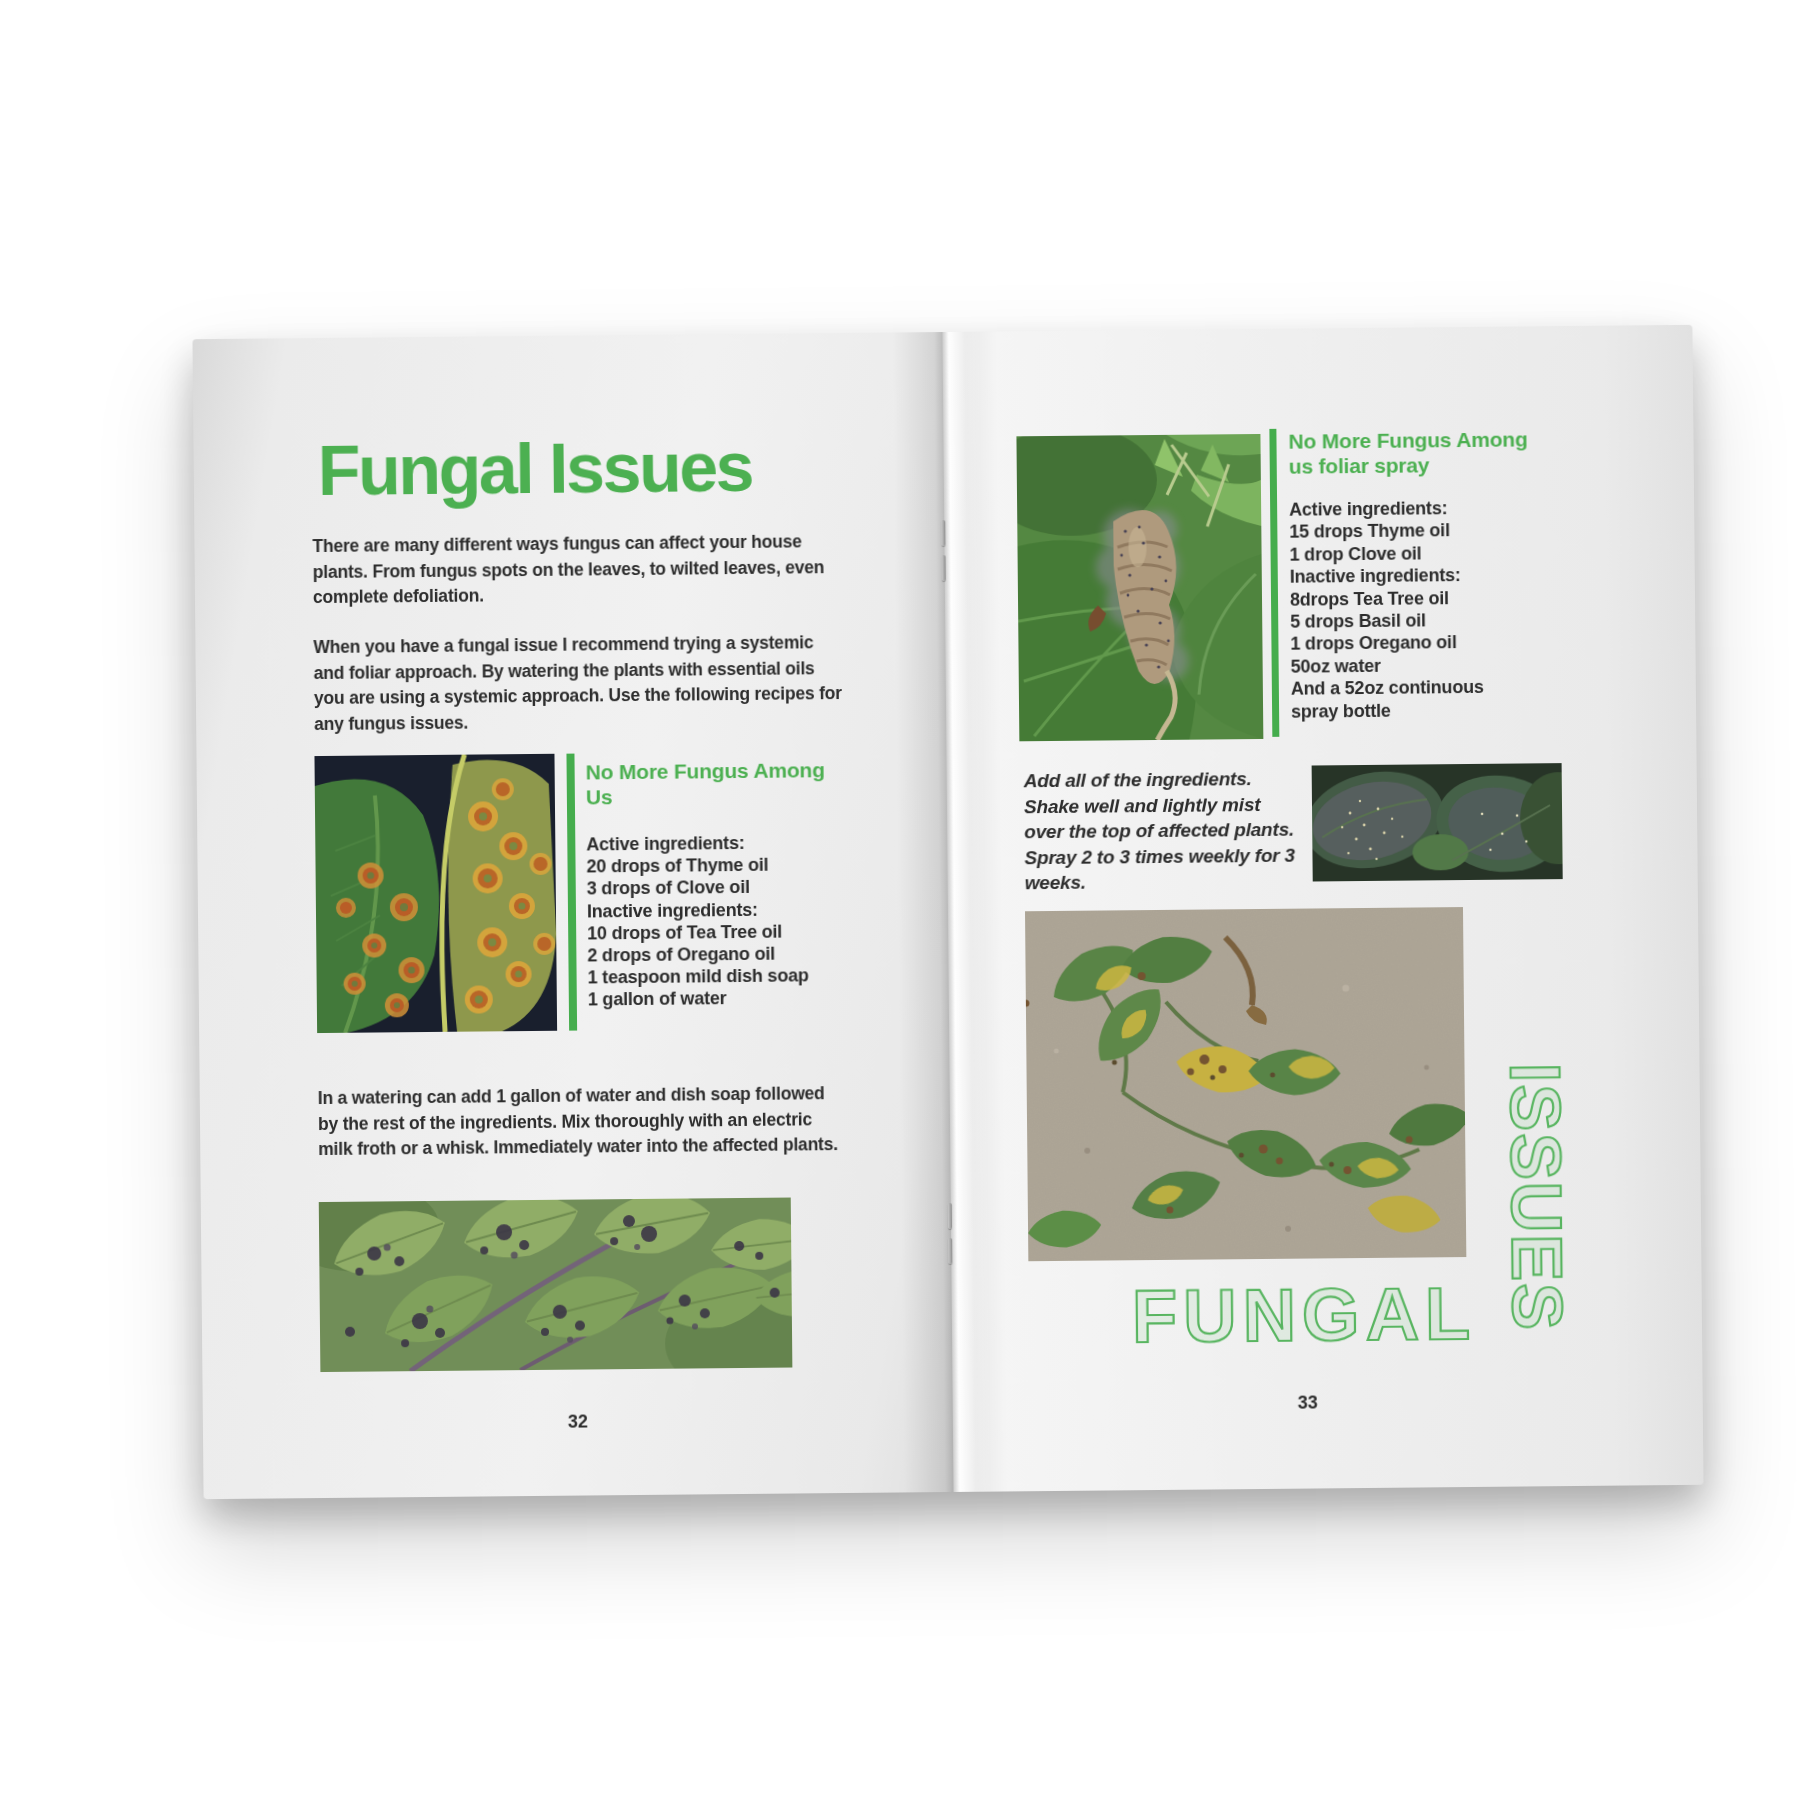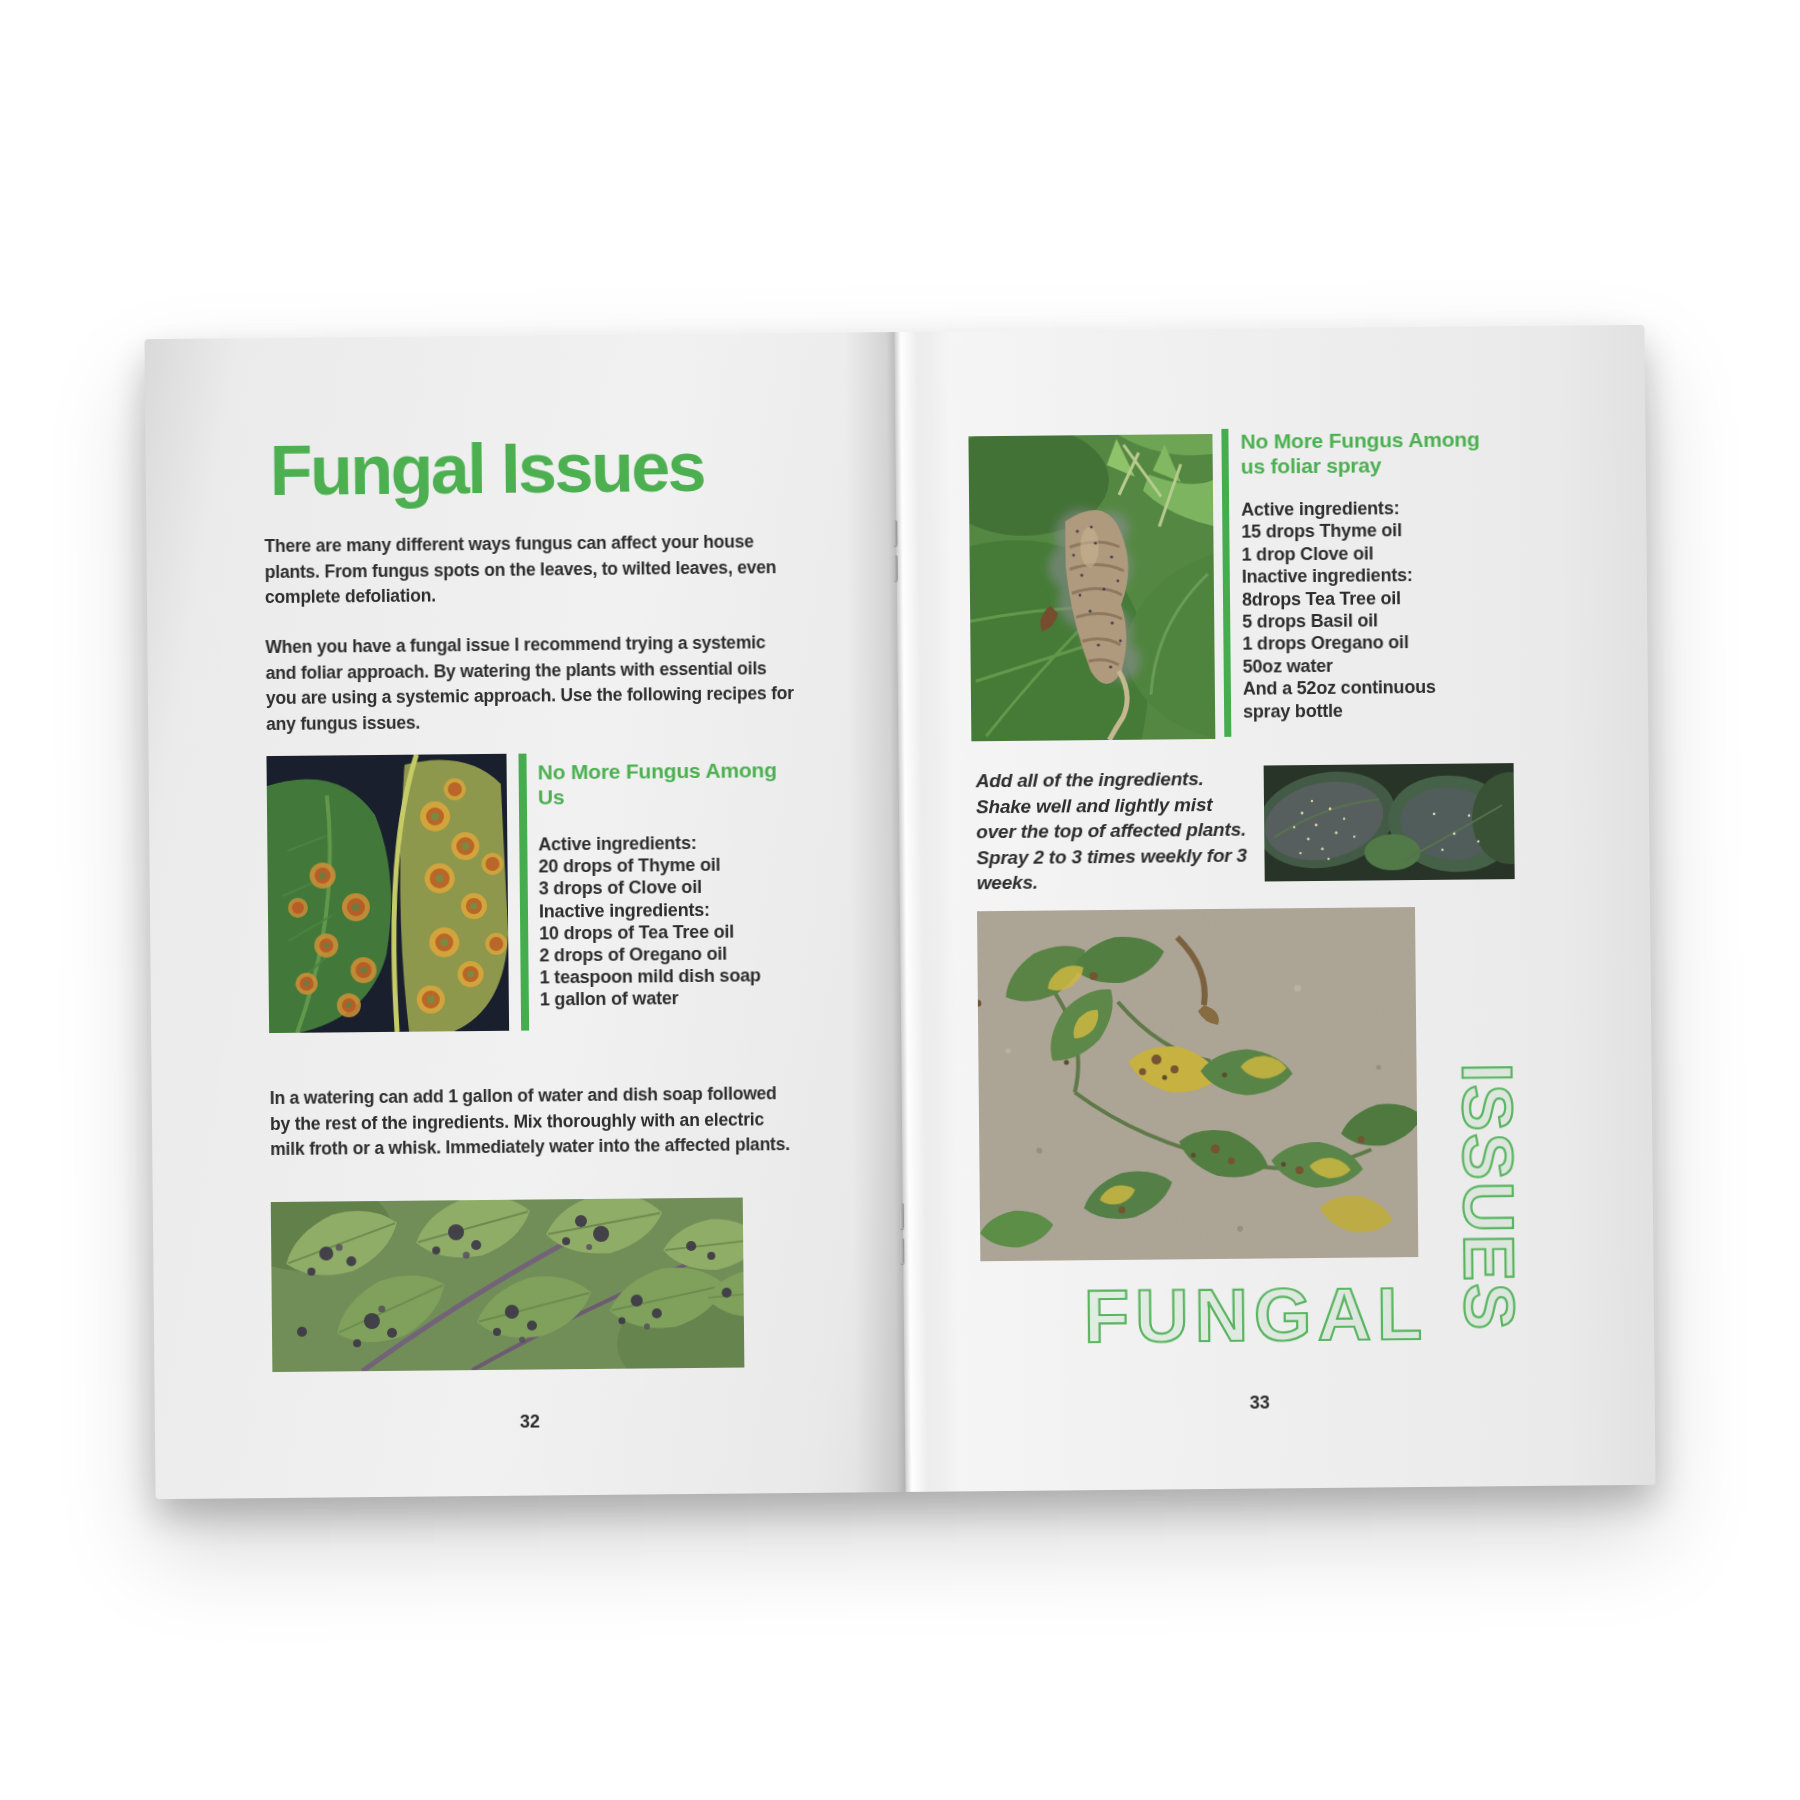--- a/index.html
+++ b/index.html
@@ -1,20 +1,20 @@
 <!DOCTYPE html>
 <html><head>
 <meta charset="utf-8">
 <style>
   html,body{margin:0;padding:0;}
   body{
     width:1800px;height:1800px;background:#ffffff;position:relative;overflow:hidden;
     font-family:"Liberation Sans", sans-serif;
   }
-  .scene{position:absolute;inset:0;}
+  .scene{position:absolute;inset:0;margin-left:48px;}
   .book{
     position:absolute;left:150px;top:332px;width:1500px;height:1160px;
     transform:rotate(-0.55deg);
     filter:drop-shadow(0 18px 18px rgba(0,0,0,0.22)) drop-shadow(0 45px 45px rgba(0,0,0,0.16));
     display:flex;
   }
   .page{position:relative;width:750px;height:1160px;}
   .page-left{
     background:linear-gradient(100deg,#d9d9d9 0%,#ebebeb 10%,#f1f1f1 55%,#e9e9e9 90%,#dedede 100%);
     border-radius:4px 0 0 4px;

